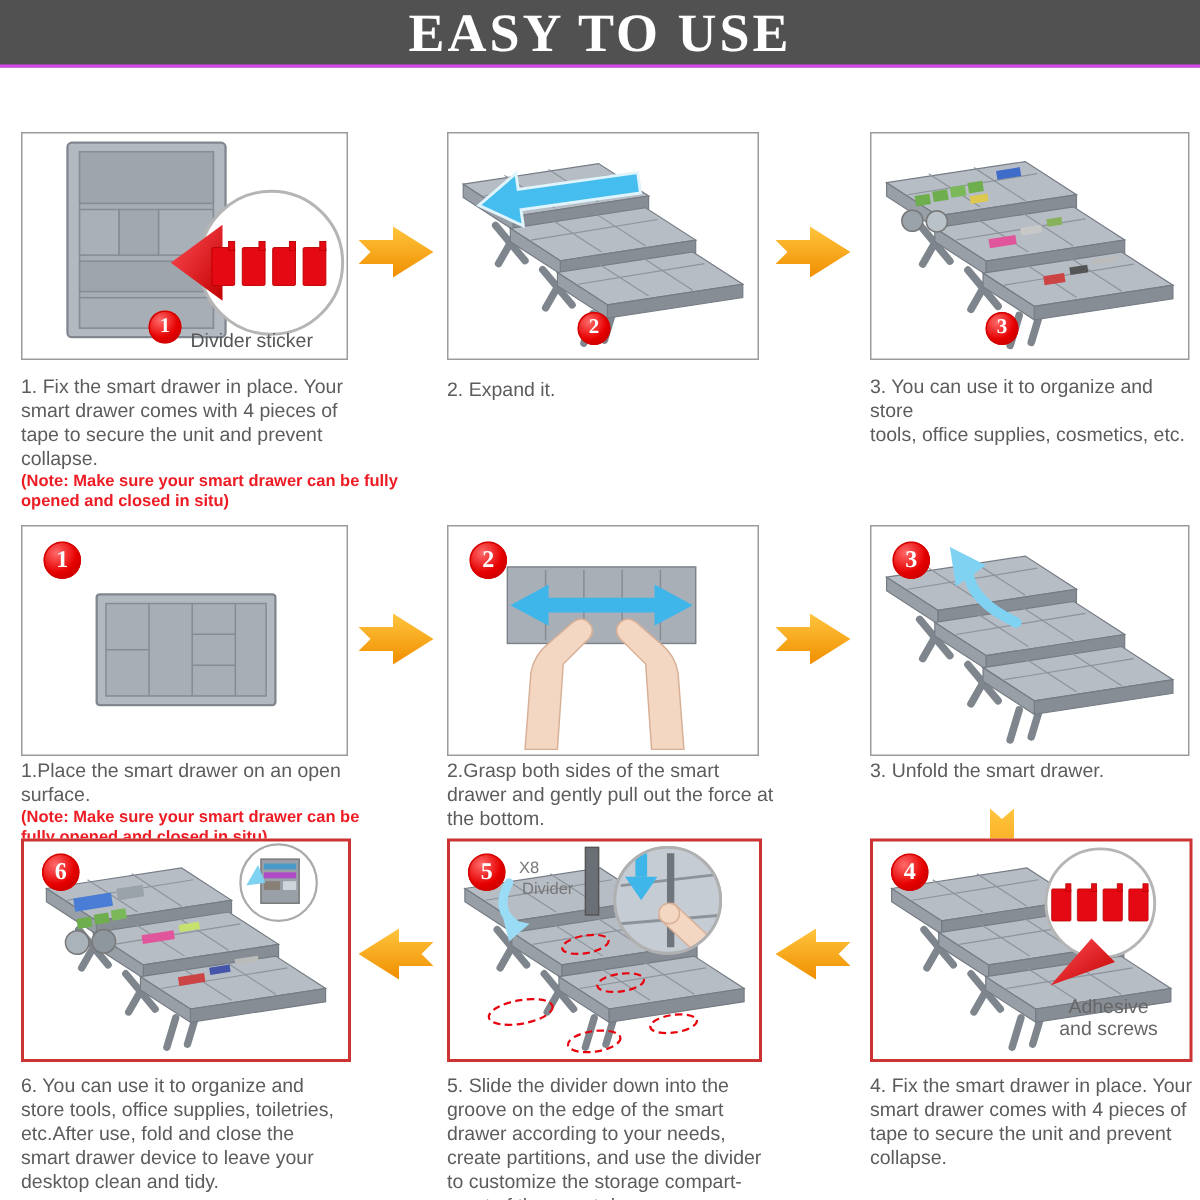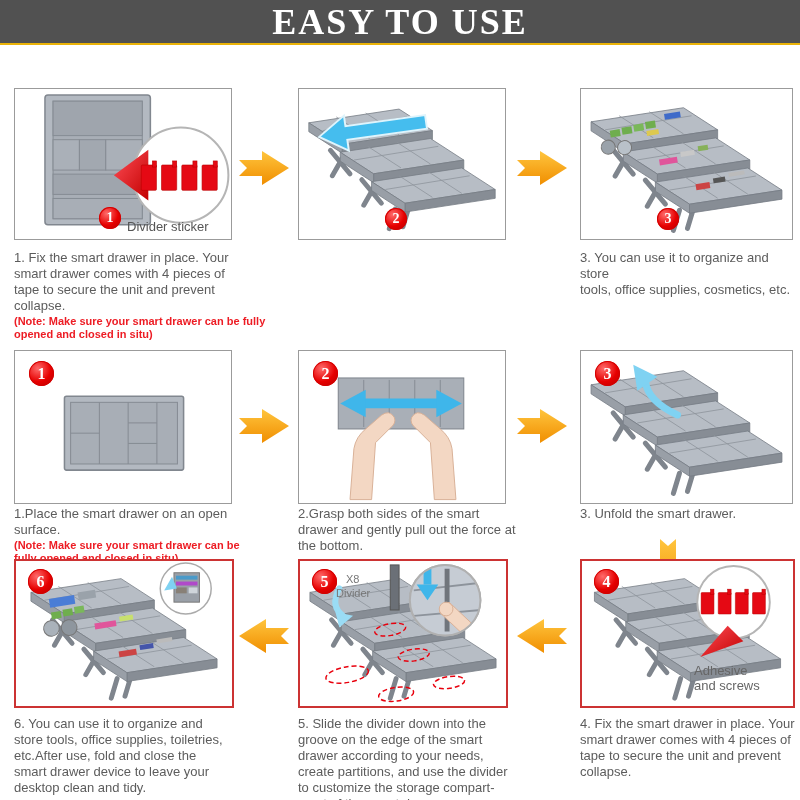--- a/index.html
+++ b/index.html
@@ -1,19 +1,19 @@
 <!DOCTYPE html>
 <html style="--banner_bg: #515151; --header_bg: #555555; --accent_red: #e60000; --note_red: #ed1c24; --caption_gray: #5c5c5c; --arrow_orange: #f49b00; --blue: #41b9ec; --panel_border_red: #cc3333; --drawer_gray: #b3b9c1;"><head>
 <meta charset="utf-8">
 <style>
   html,body{margin:0;padding:0;background:#fff;}
   #stage{position:relative;width:800px;height:800px;background:#fff;overflow:hidden;
          font-family:"Liberation Sans",sans-serif;}
   .banner{position:absolute;left:0;top:0;width:800px;height:43px;
-          background:var(--banner_bg,#515151);border-bottom:2px solid #eab308;
+          background:var(--banner_bg,#515151);border-bottom:2px solid #d946ef;
           display:flex;align-items:center;justify-content:center;}
   .banner-title{color:#fff;font-family:"Liberation Serif",serif;font-weight:bold;
           font-size:36px;letter-spacing:2px;}
   .mheader{position:absolute;background:var(--header_bg,#555555);color:#fff;
           font-weight:bold;font-size:19px;letter-spacing:.3px;display:flex;
           align-items:center;justify-content:center;white-space:nowrap;}
   .panel{position:absolute;background:#fff;border:1px solid #9b9b9b;}
   .panel.red{border:2px solid #cc3333;}
   .ill{position:absolute;left:0;top:0;width:100%;height:100%;overflow:visible;}
   .badge{position:absolute;width:22px;height:22px;border-radius:50%;
@@ -21,21 +21,21 @@
          color:#fff;font-weight:bold;font-size:14px;line-height:22px;text-align:center;
          font-family:"Liberation Serif",serif;box-shadow:0 0 0 1px #d40000 inset;}
   .badge.lg{width:25px;height:25px;font-size:16px;line-height:25px;}
   .cap{position:absolute;}
   .cap-main{display:block;white-space:pre-line;font-size:13px;line-height:16px;
          color:var(--caption_gray,#5c5c5c);}
   .cap-note{display:block;white-space:pre-line;font-size:11px;line-height:12.5px;
          font-weight:bold;color:var(--note_red,#ed1c24);margin-top:1px;}
   .lbl{position:absolute;font-size:13px;color:#555;white-space:pre-line;}
   .lbl.divider{font-size:11px;color:#777;text-align:left;line-height:13px;}
-  .lbl.screws{font-size:13px;color:#666;line-height:15px;}
+  .lbl.screws{font-size:13px;color:#666;text-align:center;line-height:15px;}
   .arrow{position:absolute;}
   .flip{transform:scaleX(-1);}
 </style>
 </head>
 <body>
 
 <svg width="0" height="0" style="position:absolute" aria-hidden="true">
   <defs>
     <linearGradient id="og" x1="0" y1="0" x2="0" y2="1">
       <stop offset="0" stop-color="#ffc53e"></stop>
@@ -163,20 +163,23 @@
   </div>
 
   <div class="cap" style="left:14px;top:250px;width:280px;">
     <span class="cap-main">1. Fix the smart drawer in place. Your
 smart drawer comes with 4 pieces of
 tape to secure the unit and prevent
 collapse.</span>
     <span class="cap-note">(Note: Make sure your smart drawer can be fully
 opened and closed in situ)</span>
   </div>
+  <div class="cap" style="left:298px;top:252px;width:210px;">
+    <span class="cap-main">2. Expand it.</span>
+  </div>
   <div class="cap" style="left:580px;top:250px;width:218px;">
     <span class="cap-main">3. You can use it to organize and store
 tools, office supplies, cosmetics, etc.</span>
   </div>
 
 
   <div class="panel" style="left:14px;top:350px;width:216px;height:152px;">
     <svg class="ill" viewBox="0 0 210 148">
       <rect x="48" y="44" width="116" height="72" rx="2" fill="#b3b9c1" stroke="#81878f" stroke-width="1.5"></rect>
       <rect x="54" y="50" width="104" height="60" fill="#a8aeb6" stroke="#868c94"></rect>
@@ -310,21 +313,21 @@
         <polygon points="186,74 152,42 142,52 176,84" fill="#f3d7c3" stroke="#d8b097"></polygon>
         <circle cx="149" cy="49" r="7" fill="#f3d7c3" stroke="#d8b097"></circle>
         <g>
           <rect x="126" y="8" width="8" height="16" fill="#3fb6ea"></rect>
           <polygon points="119,24 141,24 130,40" fill="#3fb6ea"></polygon>
         </g>
       </g>
       <circle cx="148" cy="40" r="36" fill="none" stroke="#b0b0b0" stroke-width="2"></circle>
     </svg>
     <span class="lbl divider" style="left:46px;top:12px;width:42px;">X8</span>
-    <span class="lbl divider" style="left:36px;top:26px;width:52px;">Divider</span>
+    <span class="lbl divider" style="left:48px;top:26px;width:52px;">Divider</span>
     <div class="badge lg" style="left:12px;top:8px;">5</div>
   </div>
 
   <svg class="arrow flip" style="left:517px;top:618px;" width="50" height="36" viewBox="0 0 50 36">
     <polygon points="0,10 23,10 23,1 50,18 23,35 23,26 0,26 8,18" fill="url(#og)"></polygon>
   </svg>
 
   <div class="panel red" style="left:580px;top:559px;width:211px;height:145px;">
     <svg class="ill" viewBox="0 0 210 148">
       <use href="#tiers" width="210" height="148"></use>

